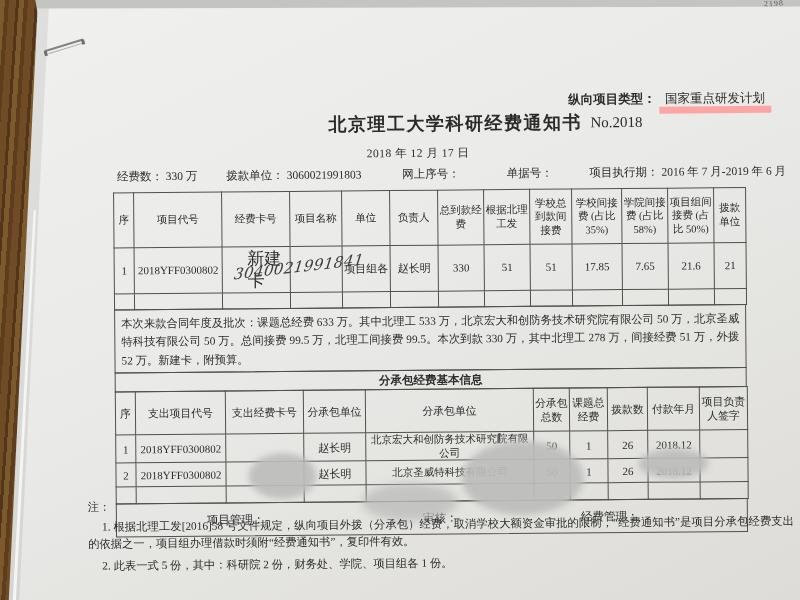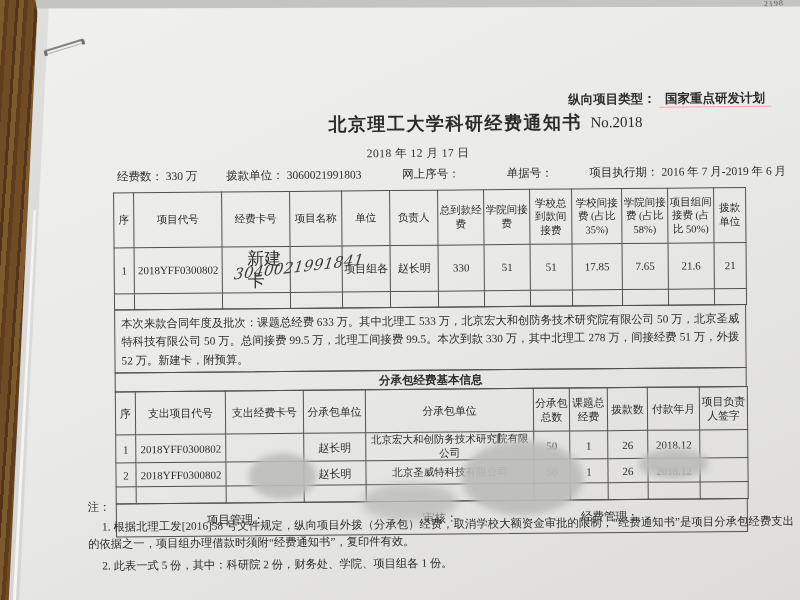--- a/index.html
+++ b/index.html
@@ -26,21 +26,21 @@
   .staple{position:absolute;left:44px;top:40px;width:42px;height:12px;transform:rotate(-17deg);}
   .staple .bar{position:absolute;left:0;top:4px;width:40px;height:0;border-top:2.5px solid #83837f;}
   .staple .bar:before{content:"";position:absolute;left:-1px;top:-1px;width:3px;height:5px;background:#6e6e6a;}
   .staple .bar:after{content:"";position:absolute;right:-1px;top:-1px;width:3px;height:5px;background:#6e6e6a;}
   .staple .shadow{position:absolute;left:3px;top:8px;width:36px;height:0;border-top:1.5px solid rgba(90,90,86,.45);}
 
   .doc{position:absolute;inset:0;transform:rotate(-0.5deg);transform-origin:400px 300px;color:#2b2b29;}
 
   
   .ptype{position:absolute;left:570px;top:93px;font-size:12.5px;font-weight:bold;}
-  .ptype .val{border-bottom:1px solid #fca5a5;padding:0 6px 1px 6px;font-weight:bold;}
+  .ptype .val{border-bottom:7px solid #fca5a5;padding:0 6px 1px 6px;font-weight:normal;}
   .title{position:absolute;left:330px;top:112px;font-size:18px;font-weight:bold;letter-spacing:1.5px;
     font-family:"Liberation Sans","DejaVu Sans",sans-serif;}
   .docno{position:absolute;left:592px;top:116px;font-size:15px;}
   .date{position:absolute;left:368px;top:146px;font-size:11.5px;letter-spacing:.5px;}
   .infoline{position:absolute;left:118px;top:167px;width:636px;font-size:11.5px;white-space:nowrap;}
   .infoline span{margin-right:0;}
   .gap1{display:inline-block;width:26px;} .gap2{display:inline-block;width:38px;}
   .gap3{display:inline-block;width:44px;} .gap4{display:inline-block;width:34px;}
 
   
@@ -136,21 +136,21 @@
       </colgroup>
       <tbody>
           <tr class="h1">
         <td>序</td>
         <td>项目代号</td>
         <td>经费卡号</td>
         <td>项目名称</td>
         <td>单位</td>
         <td>负责人</td>
         <td>总到款经费</td>
-        <td>学院间接费</td>
+        <td>根据北理工发</td>
         <td>学校总到款间接费</td>
         <td>学校间接费 (占比 35%)</td>
         <td>学院间接费 (占比 58%)</td>
         <td>项目组间接费 (占比 50%)</td>
         <td>拨款单位</td>
       </tr>
       <tr class="d1">
         <td class="cellnum">1</td>
         <td class="cellnum">2018YFF0300802</td>
         <td class="card-cell">

